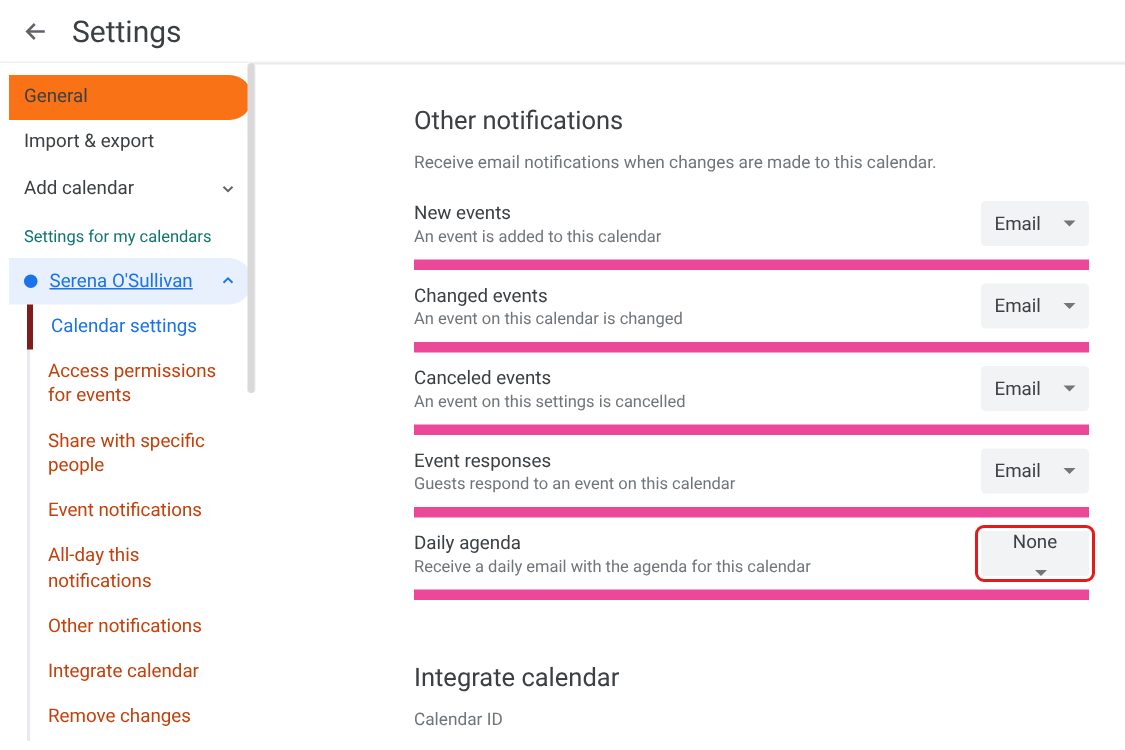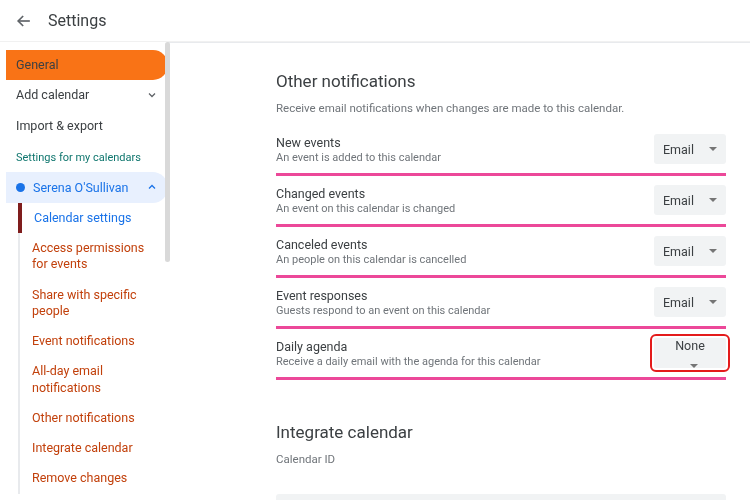--- a/index.html
+++ b/index.html
@@ -21,21 +21,21 @@
     border-bottom: 1px solid #f1f1f1;
   }
   .back-arrow {
     width: 24px; height: 24px;
     display: flex; align-items: center; justify-content: center;
     cursor: pointer;
     margin-right: 12px;
     color: #5f6368;
   }
   .header-title {
-    font-size: 16px;
+    font-size: 20px;
     color: #3c4043;
   }
   .body {
     display: flex;
     height: calc(500px - 42px);
     position: relative;
   }
   .sidebar {
     width: 168px;
     padding: 8px 0 8px 6px;
@@ -73,21 +73,21 @@
     align-items: center;
     justify-content: space-between;
     padding: 8px 10px;
     border-radius: 0 16px 16px 0;
     cursor: pointer;
   }
   .side-cal-row.active { background: #e8f0fe; }
   .cal-name { display: flex; align-items: center; gap: 8px; }
   .dot { width: 9px; height: 9px; border-radius: 50%; flex-shrink: 0; }
   .dot.blue { background: #1a73e8; }
-  .cal-text { font-size: 12.5px; color: #3c4043; }
+  .cal-text { font-size: 12.5px; color: #3c4043; text-decoration: underline; }
   .side-cal-row.active .cal-text { color: #1a73e8; }
   .subnav {
     border-left: 2px solid #e8eaed;
     margin-left: 12px;
     padding-left: 0;
   }
   .sub-item {
     font-size: 12.5px;
     color: #c2410c;
     padding: 7px 8px 7px 12px;
@@ -116,21 +116,21 @@
   .section-desc {
     font-size: 11.5px;
     color: #70757a;
     margin-bottom: 10px;
   }
   .notif-row {
     display: flex;
     align-items: center;
     justify-content: space-between;
     padding: 9px 0;
-    border-bottom: 3px solid #ec4899;
+    border-bottom: 7px solid #ec4899;
   }
   .notif-row:first-of-type { border-top: 1px solid #eeeeee; }
   .notif-label .nt { font-size: 12.5px; color: #3c4043; }
   .notif-label .nd { font-size: 11px; color: #70757a; margin-top: 1px; }
   .dropdown {
     background: #f1f3f4;
     border-radius: 3px;
     min-width: 72px;
     height: 30px;
     display: flex;
@@ -172,51 +172,51 @@
   <div class="header-title">Settings</div>
 </div>
 
 <div class="body">
   <div class="sidebar">
 
     <div class="side-item general">
       <span>General</span>
     </div>
     <div class="side-item">
+      <span>Import &amp; export</span>
+    </div>
+    <div class="side-item">
       <span>Add calendar</span>
       <span class="chev">
         <svg width="12" height="12" viewBox="0 0 24 24" fill="none" stroke="#5f6368" stroke-width="2.5">
             <path d="M6 9l6 6 6-6"></path>
           </svg>
       </span>
     </div>
-    <div class="side-item">
-      <span>Import &amp; export</span>
-    </div>
 
     <div class="side-section-label">Settings for my calendars</div>
 
     <div class="side-cal-row active">
       <div class="cal-name">
         <span class="dot blue"></span>
         <span class="cal-text">Serena O'Sullivan</span>
       </div>
       <span class="chev blue">
         <svg width="12" height="12" viewBox="0 0 24 24" fill="none" stroke="#1a73e8" stroke-width="2.5">
             <path d="M6 15l6-6 6 6"></path>
           </svg>
       </span>
     </div>
 
     <div class="subnav">
       <div class="sub-item active">Calendar settings</div>
       <div class="sub-item">Access permissions for events</div>
       <div class="sub-item">Share with specific people</div>
       <div class="sub-item">Event notifications</div>
-      <div class="sub-item">All-day email notifications</div>
+      <div class="sub-item">All-day this notifications</div>
       <div class="sub-item">Other notifications</div>
       <div class="sub-item">Integrate calendar</div>
       <div class="sub-item">Remove changes</div>
     </div>
 
     <div class="side-cal-row">
       
     </div>
 
   </div>
@@ -246,21 +246,21 @@
       </div>
       <div class="dropdown">
         <span>Email</span>
         <span class="tri"></span>
       </div>
     </div>
 
     <div class="notif-row">
       <div class="notif-label">
         <div class="nt">Canceled events</div>
-        <div class="nd">An people on this calendar is cancelled</div>
+        <div class="nd">An event on this settings is cancelled</div>
       </div>
       <div class="dropdown">
         <span>Email</span>
         <span class="tri"></span>
       </div>
     </div>
 
     <div class="notif-row">
       <div class="notif-label">
         <div class="nt">Event responses</div>

